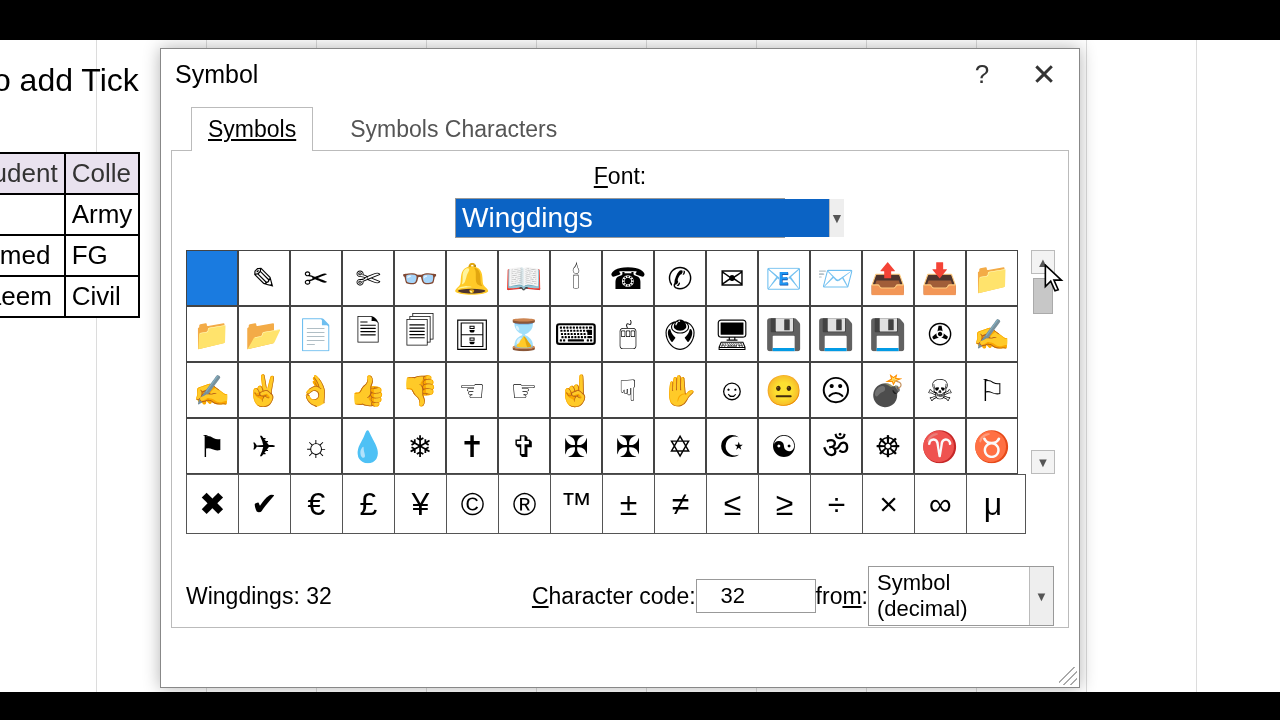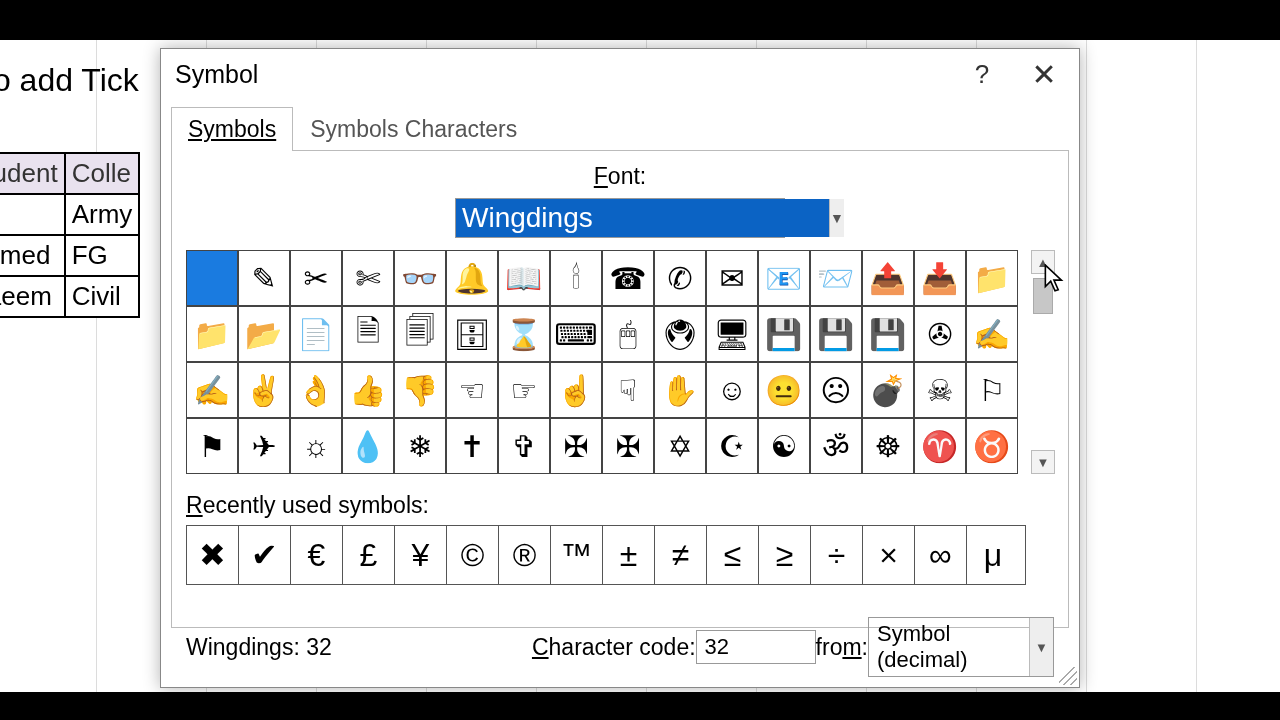--- a/index.html
+++ b/index.html
@@ -26,21 +26,21 @@
 
   
   .dialog { position:absolute; left:160px; top:48px; width:920px; height:640px; background:#fff; border:1px solid #888; box-shadow:0 0 16px rgba(0,0,0,0.3); }
   .titlebar { display:flex; align-items:center; height:50px; padding:0 4px 0 14px; font-size:25px; }
   .title-text { flex:1; }
   .title-btn { width:62px; height:48px; display:flex; align-items:center; justify-content:center; font-size:26px; color:#333; cursor:default; }
   .title-btn.close { font-size:30px; }
 
   
   .tabs { position:relative; margin:10px 10px 0 10px; display:flex; align-items:flex-end; height:42px; }
-  .tab { padding:8px 16px 8px 16px; font-size:23px; color:#555; border:1px solid transparent; border-bottom:none; cursor:default; }
+  .tab { padding:8px 16px 8px 16px; font-size:23px; color:#555; border:1px solid transparent; border-bottom:none; cursor:default;margin-left:20px; }
   .tab.active { color:#000; border-color:#bbb; background:#fff; position:relative; z-index:2; }
   .tab.active .tab-underline { text-decoration:underline; }
   .tab-panel { border:1px solid #bbb; margin:0 10px 0 10px; margin-top:-1px; padding:12px 14px 14px 14px; position:relative; height:478px; }
 
   
   .font-row { display:flex; align-items:center; gap:8px; font-size:23px; margin-bottom:12px;flex-direction:column; }
   .font-row label .u { text-decoration:underline; }
   .font-combo { display:flex; border:1px solid #999; background:#fff; width:330px; }
   .font-input { flex:1; border:none; outline:none; font-size:28px; padding:3px 6px; background:#0b63c4; color:#fff; }
   .font-input::selection { background:#0b63c4; color:#fff; }
@@ -64,21 +64,21 @@
   
   .recent-label { font-size:23px; margin:18px 0 6px 0; }
   .recent-label .u { text-decoration:underline; }
   .recent-row { display:flex; border:1px solid #555; width:840px; }
   .recent-cell { width:52px; height:58px; border-right:1px solid #555; display:flex; align-items:center; justify-content:center; font-size:32px; font-weight:400; }
   .recent-cell:last-child { border-right:none; }
 
   
   .info-row { display:flex; align-items:center; font-size:23px; margin-top:32px; }
   .info-row .lbl .u { text-decoration:underline; }
-  .info-row input.code { width:120px; font-size:22px; border:1px solid #999; padding:3px 8px; }
+  .info-row input.code { width:120px; font-size:22px; border:1px solid #999; padding:3px 24px; }
   .from-combo { display:flex; border:1px solid #999; width:186px; }
   .from-text { flex:1; padding:3px 8px; font-size:22px; }
   .from-dd { width:24px; background:#eee; border-left:1px solid #bbb; display:flex; align-items:center; justify-content:center; font-size:13px; color:#555; }
 
   
   .btnrow { position:absolute; right:14px; bottom:12px; display:flex; gap:24px; }
   .btn { font-size:23px; padding:7px 0; width:128px; border:1px solid #999; background:#f7f7f7; text-align:center; cursor:default; }
   .btn.primary { border:2px solid #1f73c9; }
   .btn .u { text-decoration:underline; }
 
@@ -228,21 +228,20 @@
             <div class="symcell">♉</div>
           </div>
         </div>
       <div class="symscroll">
         <div class="sb-btn sb-up">▲</div>
         <div class="sb-thumb"></div>
         <div class="sb-btn sb-dn">▼</div>
       </div>
     </div>
 
-    <div class="recent-label"><span class="u">R</span>ecently used symbols:</div>
     <div class="recent-row" id="recentrow">
         <div class="recent-cell">✖</div>
         <div class="recent-cell">✔</div>
         <div class="recent-cell">€</div>
         <div class="recent-cell">£</div>
         <div class="recent-cell">¥</div>
         <div class="recent-cell">©</div>
         <div class="recent-cell">®</div>
         <div class="recent-cell">™</div>
         <div class="recent-cell">±</div>

